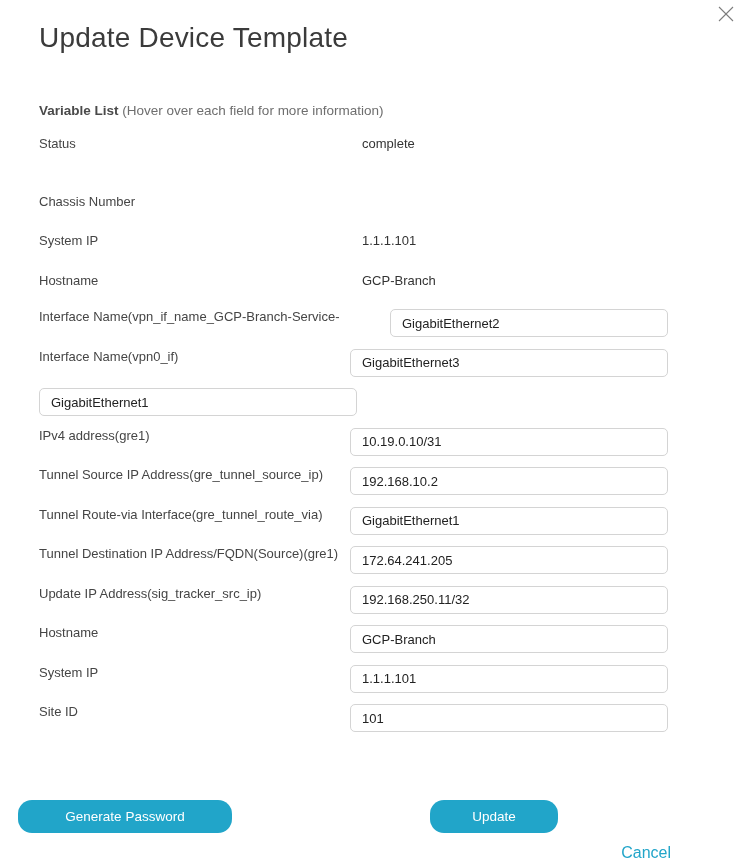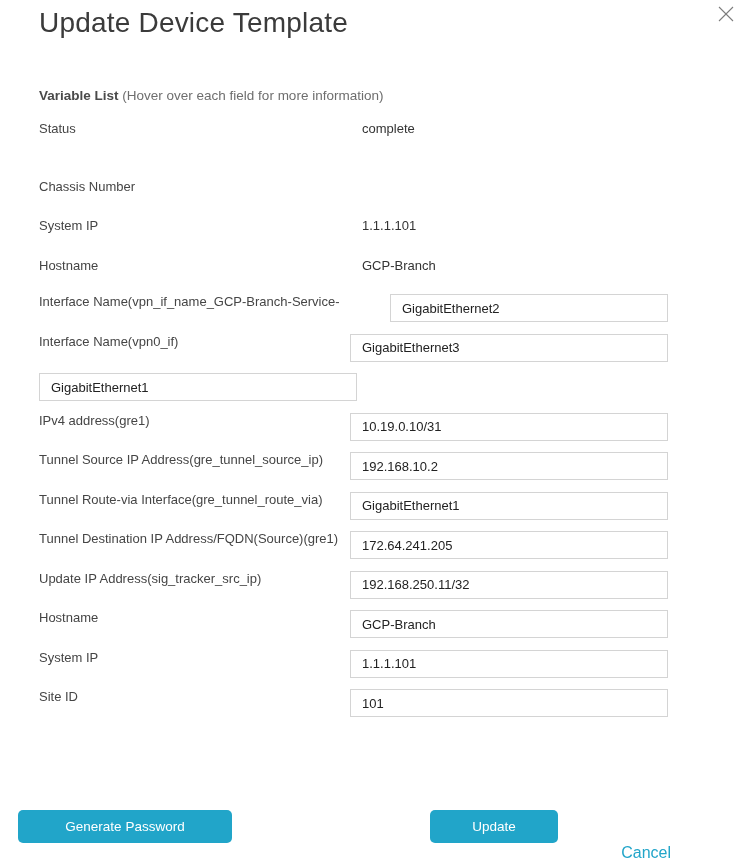--- a/index.html
+++ b/index.html
@@ -26,21 +26,21 @@
     width: 18px;
     height: 18px;
     background: none;
     border: none;
     padding: 0;
     cursor: pointer;
     line-height: 0;
   }
   .dialog-title {
     margin: 0 0 0 39px;
-    padding-top: 6px;
+    padding-top: 21px;
     font-size: 28px;
     line-height: 33px;
     font-weight: 400;
     color: var(--title-color);
     letter-spacing: 0.2px;
   }
   .section-head {
     margin: 48px 0 0 39px;
     font-size: 13.5px;
     line-height: 17px;
@@ -76,43 +76,43 @@
   #row-chassis  { margin-top: 40px; }
   #row-sysip    { margin-top: 21px; }
   #row-hostname { margin-top: 22px; }
   .in-row { height: 28px; margin-top: 11.5px; }
   .in-row:first-of-type { margin-top: 18px; }
   #in-row-0 { margin-top: 18px; gap: 40px; }
   .in-row input {
     width: 318px;
     height: 28px;
     border: 1px solid var(--input-border);
-    border-radius: 0;
+    border-radius: 5px;
     padding: 0 10px 0 11px;
     font-family: "Liberation Sans", sans-serif;
     font-size: 13px;
     color: #222222;
     background: #ffffff;
     outline: none;
   }
   .footer {
     position: absolute;
     left: 0;
     top: 800px;
     width: 752px;
     height: 33px;
   }
   .btn {
     position: absolute;
-    top: 10px;
+    top: 0;
     height: 33px;
     background: var(--accent);
     color: #ffffff;
     border: none;
-    border-radius: 5px;
+    border-radius: 14px;
     font-family: "Liberation Sans", sans-serif;
     font-size: 13.5px;
     cursor: pointer;
   }
   #generate-password-btn { left: 18px;  width: 214px; }
   #update-btn            { left: 430px; width: 128px; }
   #cancel-btn {
     position: absolute;
     top: 0;
     left: 605px;

